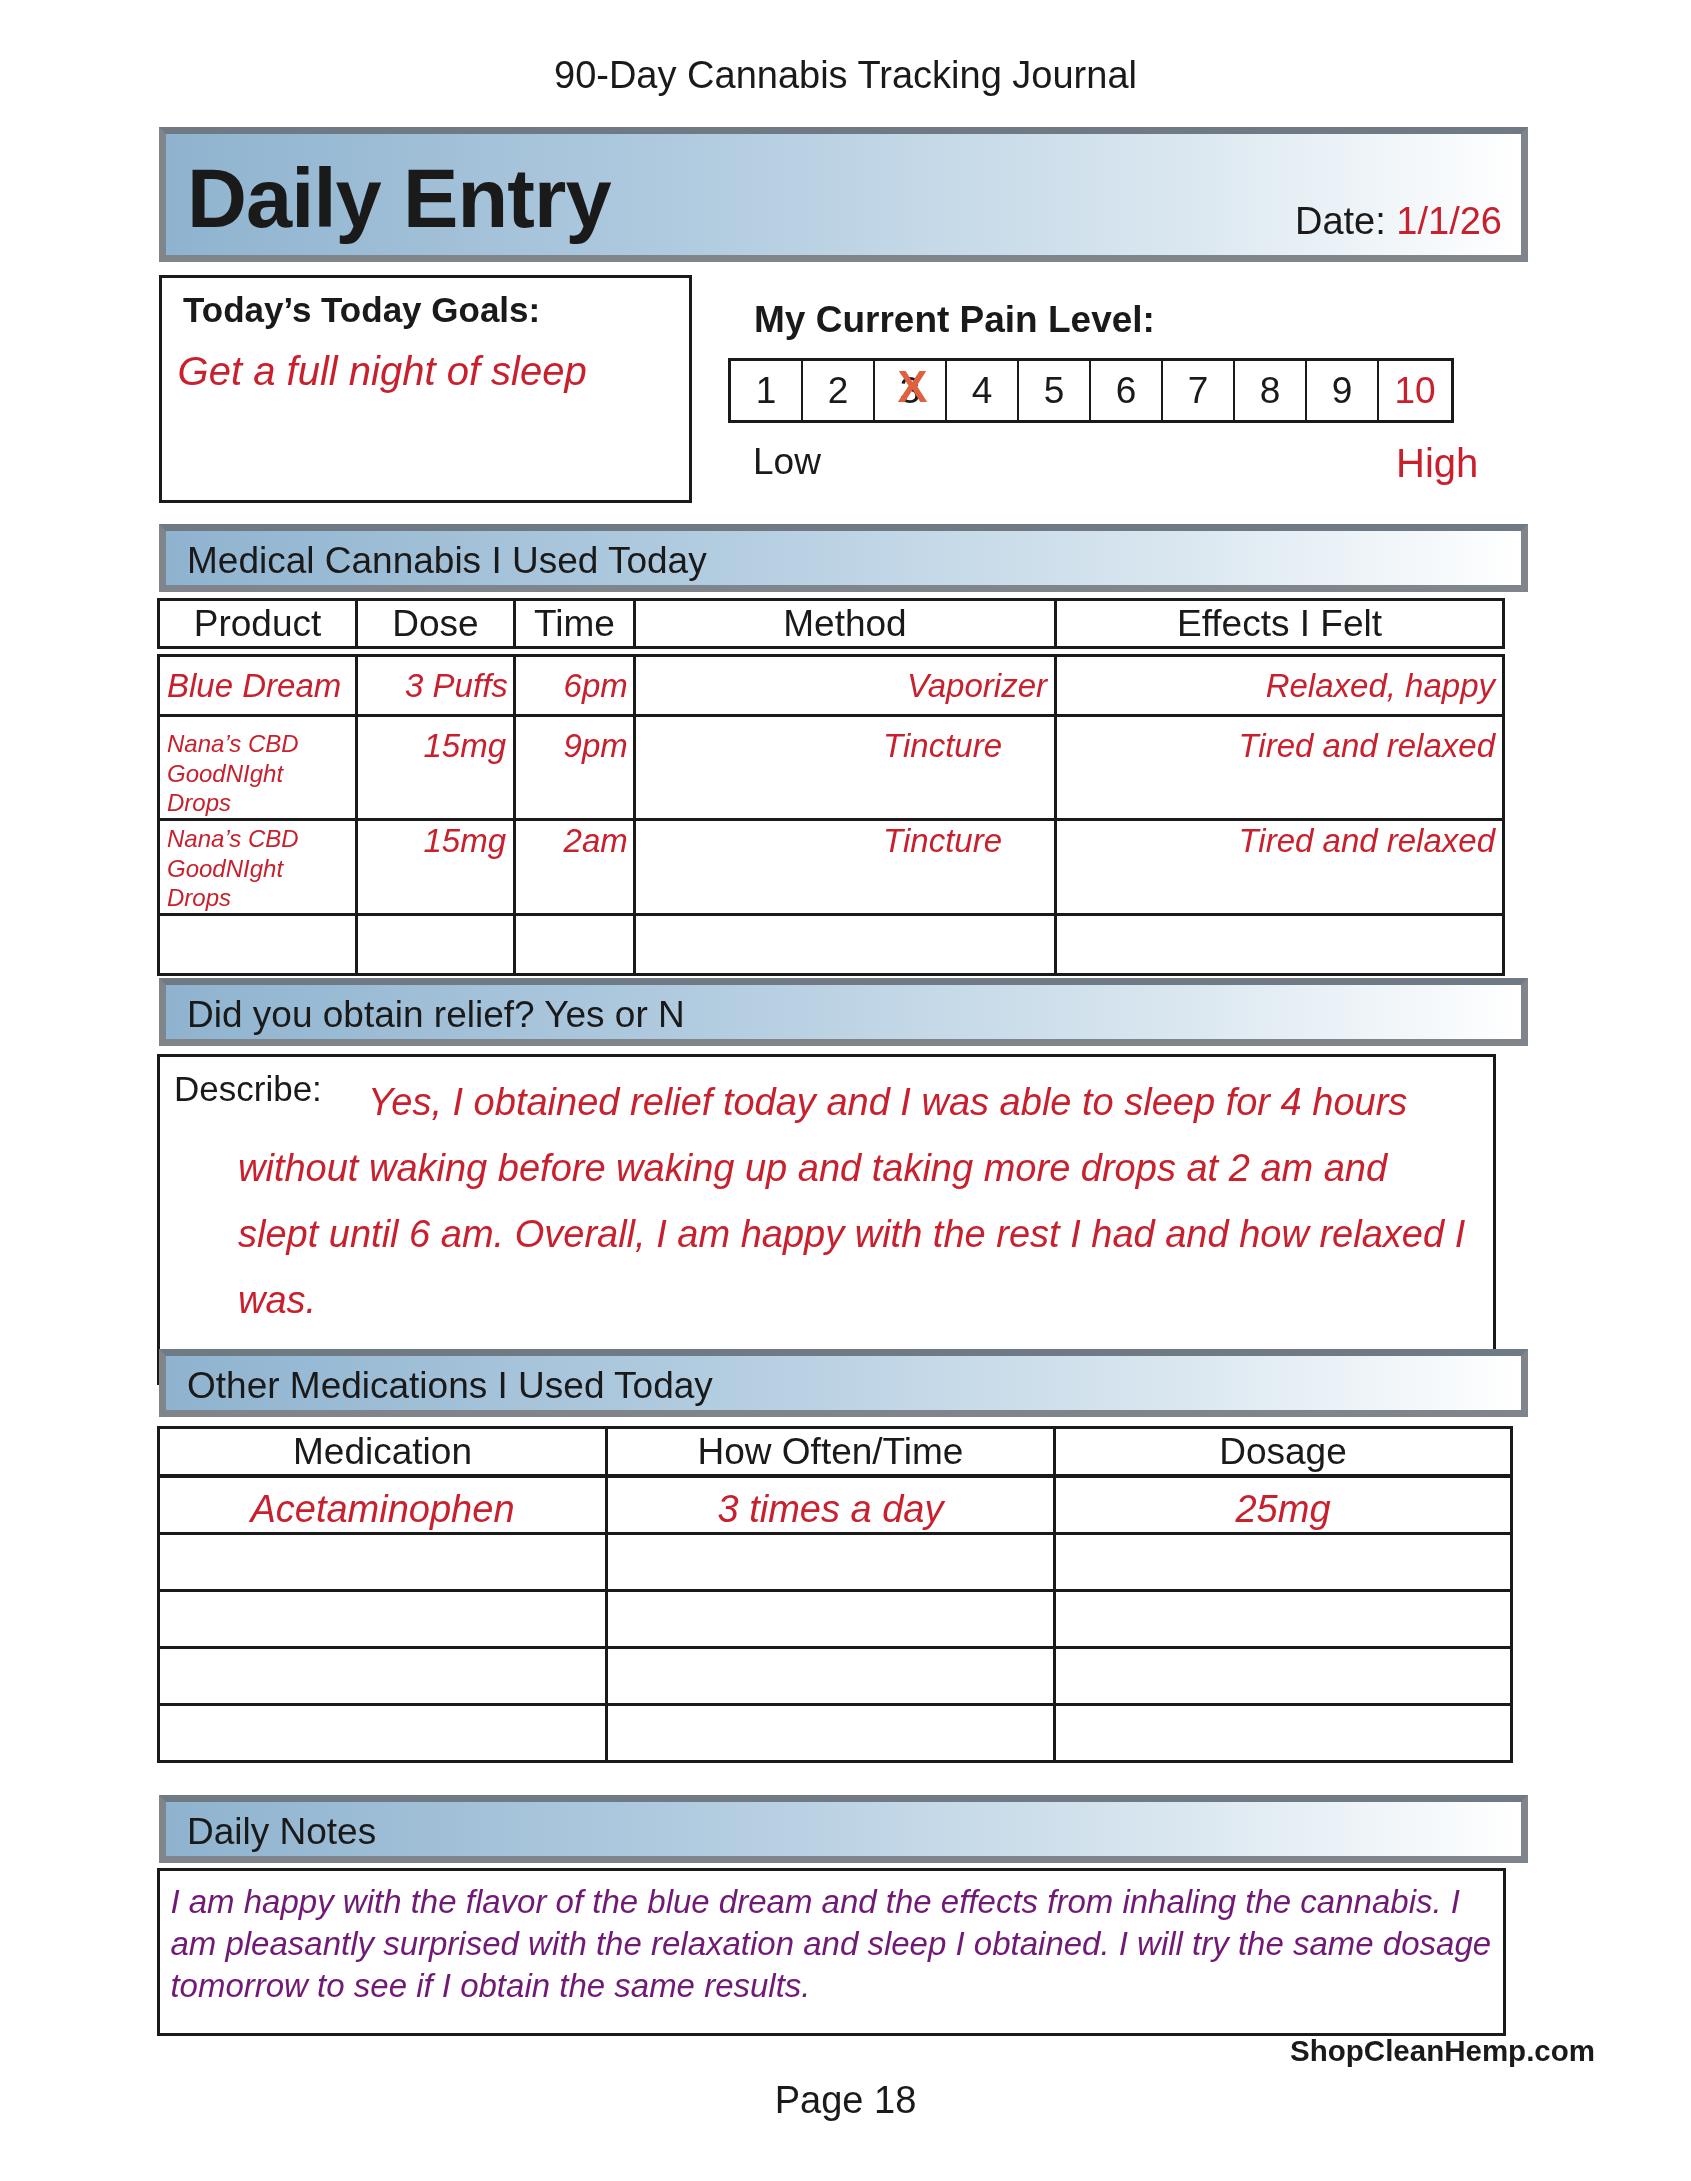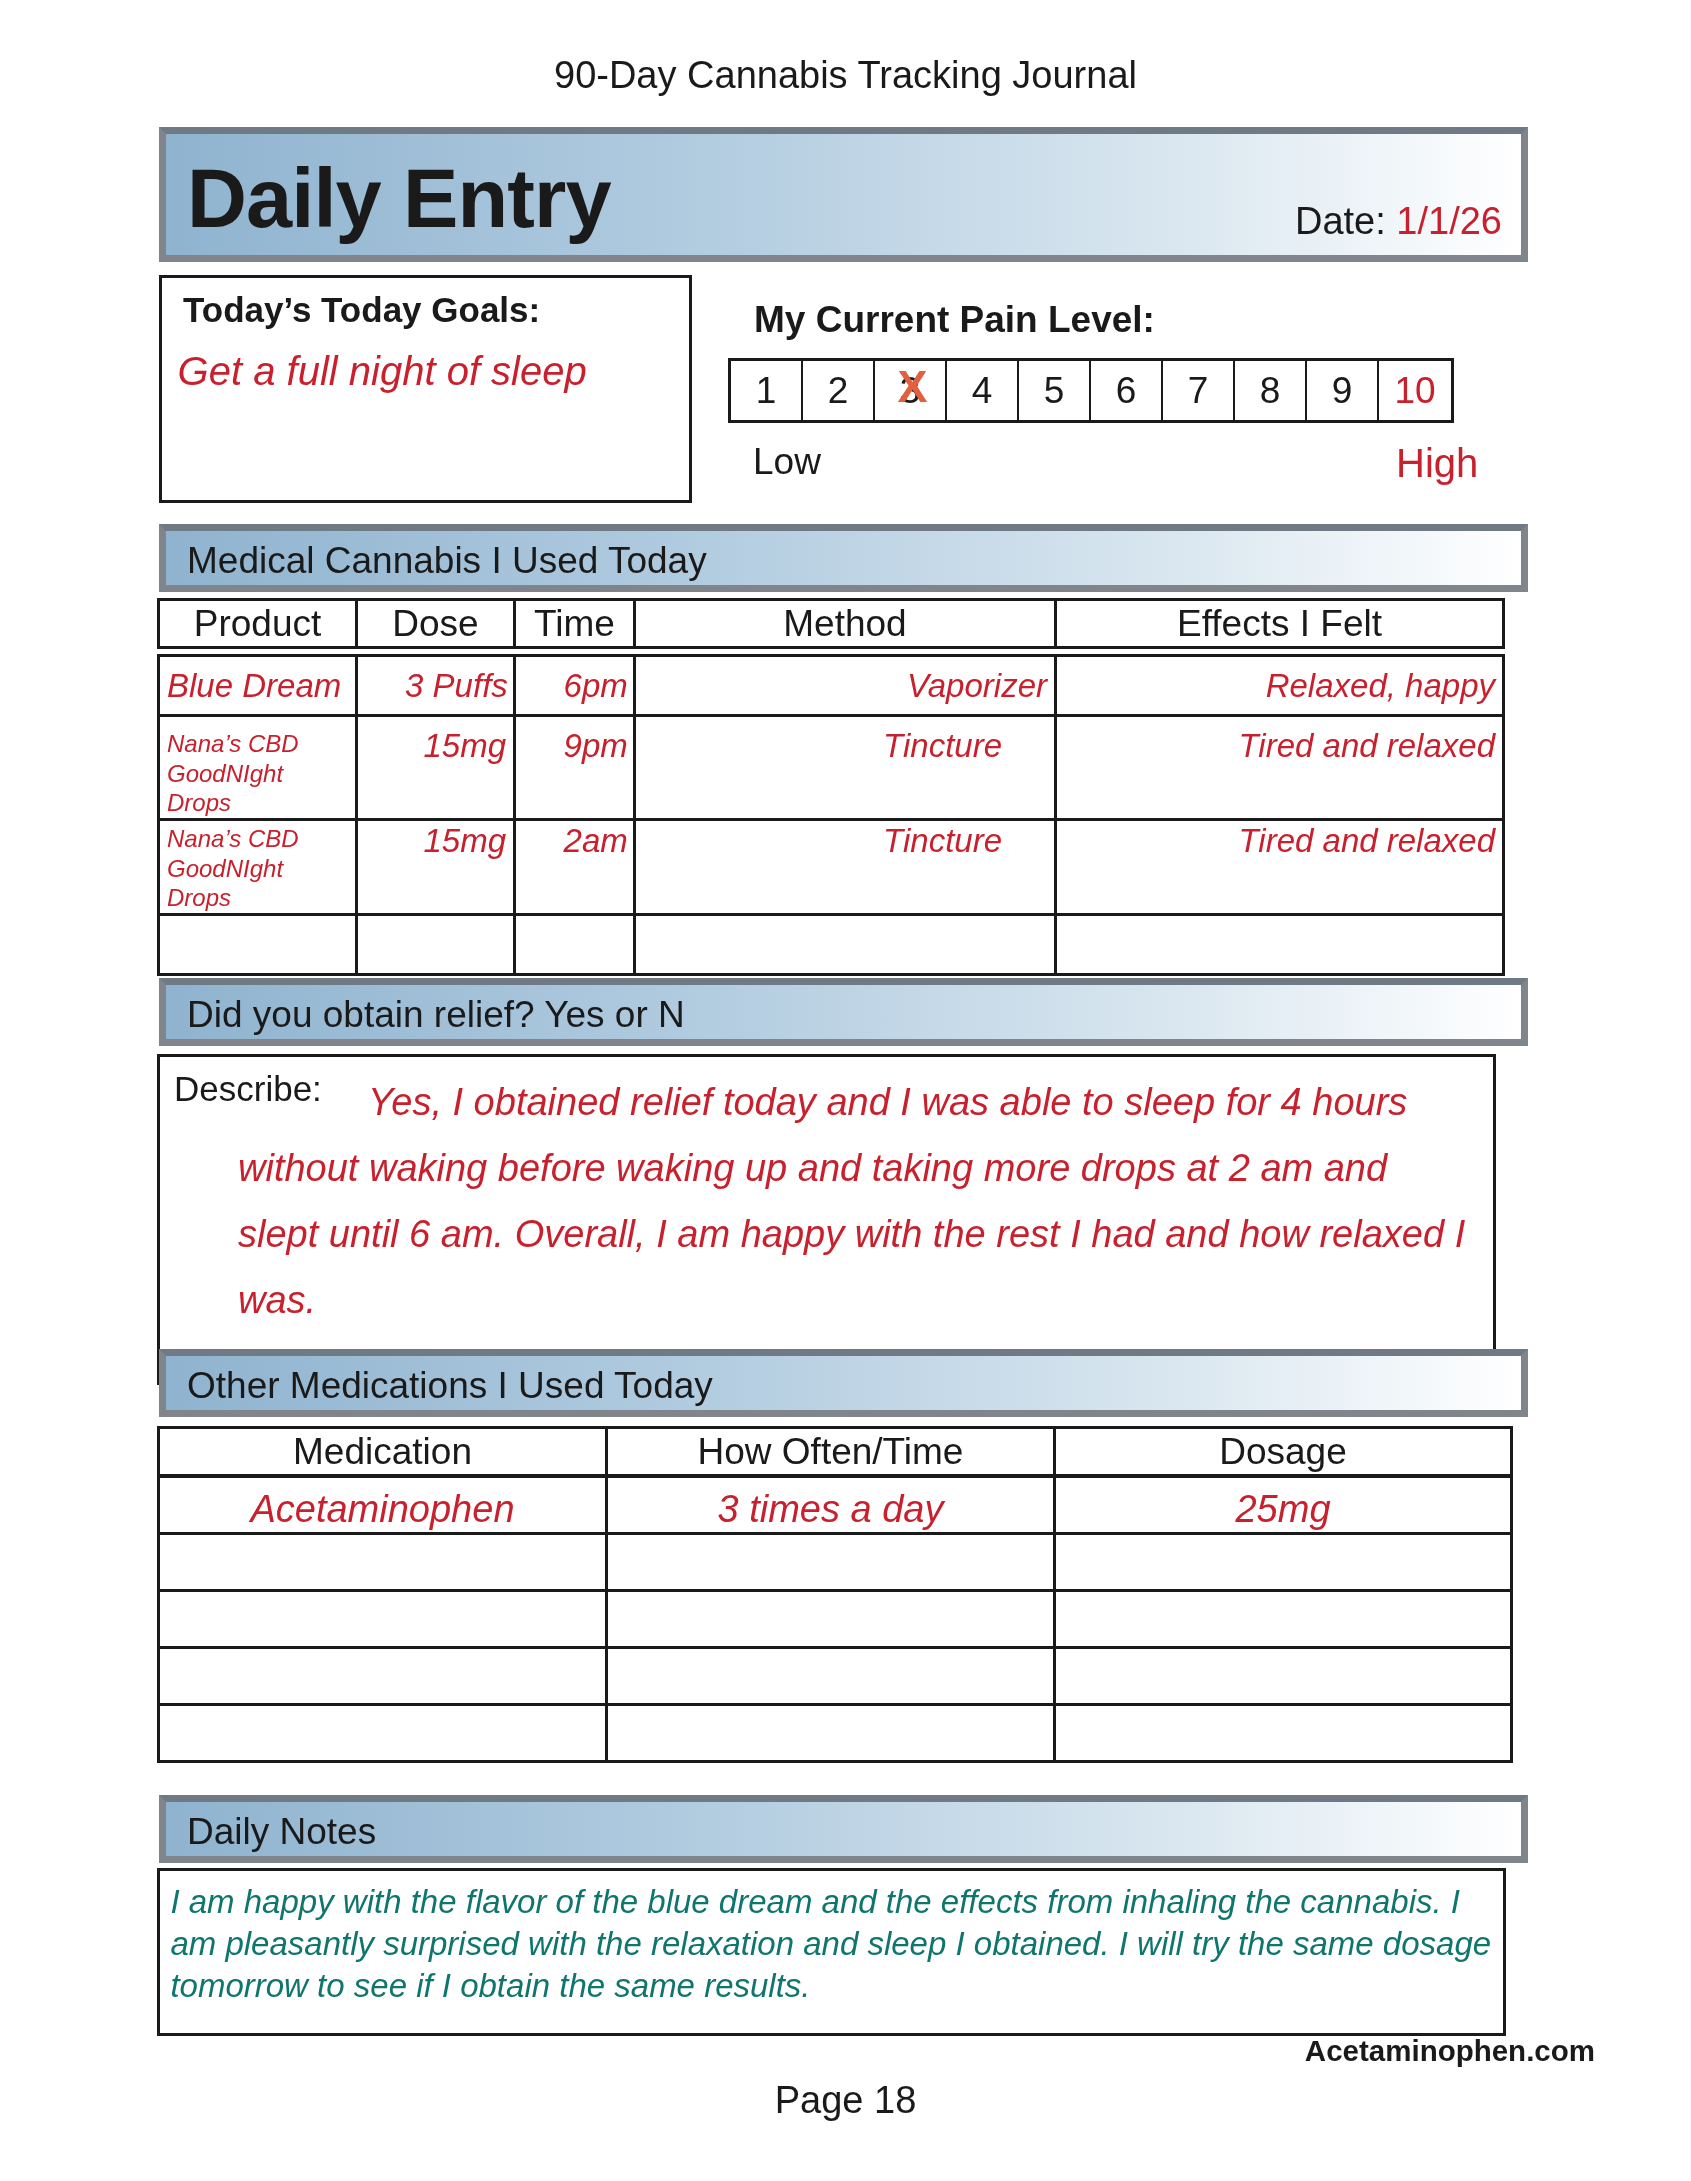--- a/index.html
+++ b/index.html
@@ -63,21 +63,21 @@
 
   #meds-banner { top: 1349px; height: 68px; }
   #meds-banner .btitle { top: 8.7px; }
   #meds-header { left: 157px; top: 1426px; width: 1353px; }
   #meds-table { left: 157px; top: 1475px; width: 1353px; }
   #meds-table td { height: 54px; text-align: center; font-size: 38px; font-style: italic; color: #c8202d; vertical-align: top; }
 
   #notes-banner { top: 1795px; height: 68px; }
   #notes-banner .btitle { top: 8.7px; }
   #notes-box { left: 157px; top: 1868px; width: 1349px; height: 168px; }
-  #notes-text { left: 10.4px; top: 10.4px; width: 1328px; font-size: 33px; line-height: 42px; color: #0f766e; font-style: italic; }
+  #notes-text { left: 10.4px; top: 10.4px; width: 1328px; font-size: 33px; line-height: 42px; color: #701a75; font-style: italic; }
 
   #footer-site { right: 96px; top: 2034px; font-size: 29.5px; font-weight: bold; }
   #page-number { left: 0; width: 1691px; text-align: center; top: 2079px; font-size: 38px; }
 </style>
 </head>
 <body>
 
 <div id="journal-title" class="abs">90-Day Cannabis Tracking Journal</div>
 
 <div id="daily-banner" class="banner">
@@ -287,15 +287,15 @@
 </tbody>
   </table>
 
 <div id="notes-banner" class="banner">
   <div class="btitle">Daily Notes</div>
 </div>
 <div id="notes-box" class="box">
   <div id="notes-text" class="abs"> I am happy with the flavor of the blue dream and the effects from inhaling the cannabis. I am pleasantly surprised with the relaxation and sleep I obtained. I will try the same dosage tomorrow to see if I obtain the same results.</div>
 </div>
 
-<div id="footer-site" class="abs">Acetaminophen.com</div>
+<div id="footer-site" class="abs">ShopCleanHemp.com</div>
 <div id="page-number" class="abs">Page 18</div>
 
 
 </body></html>

